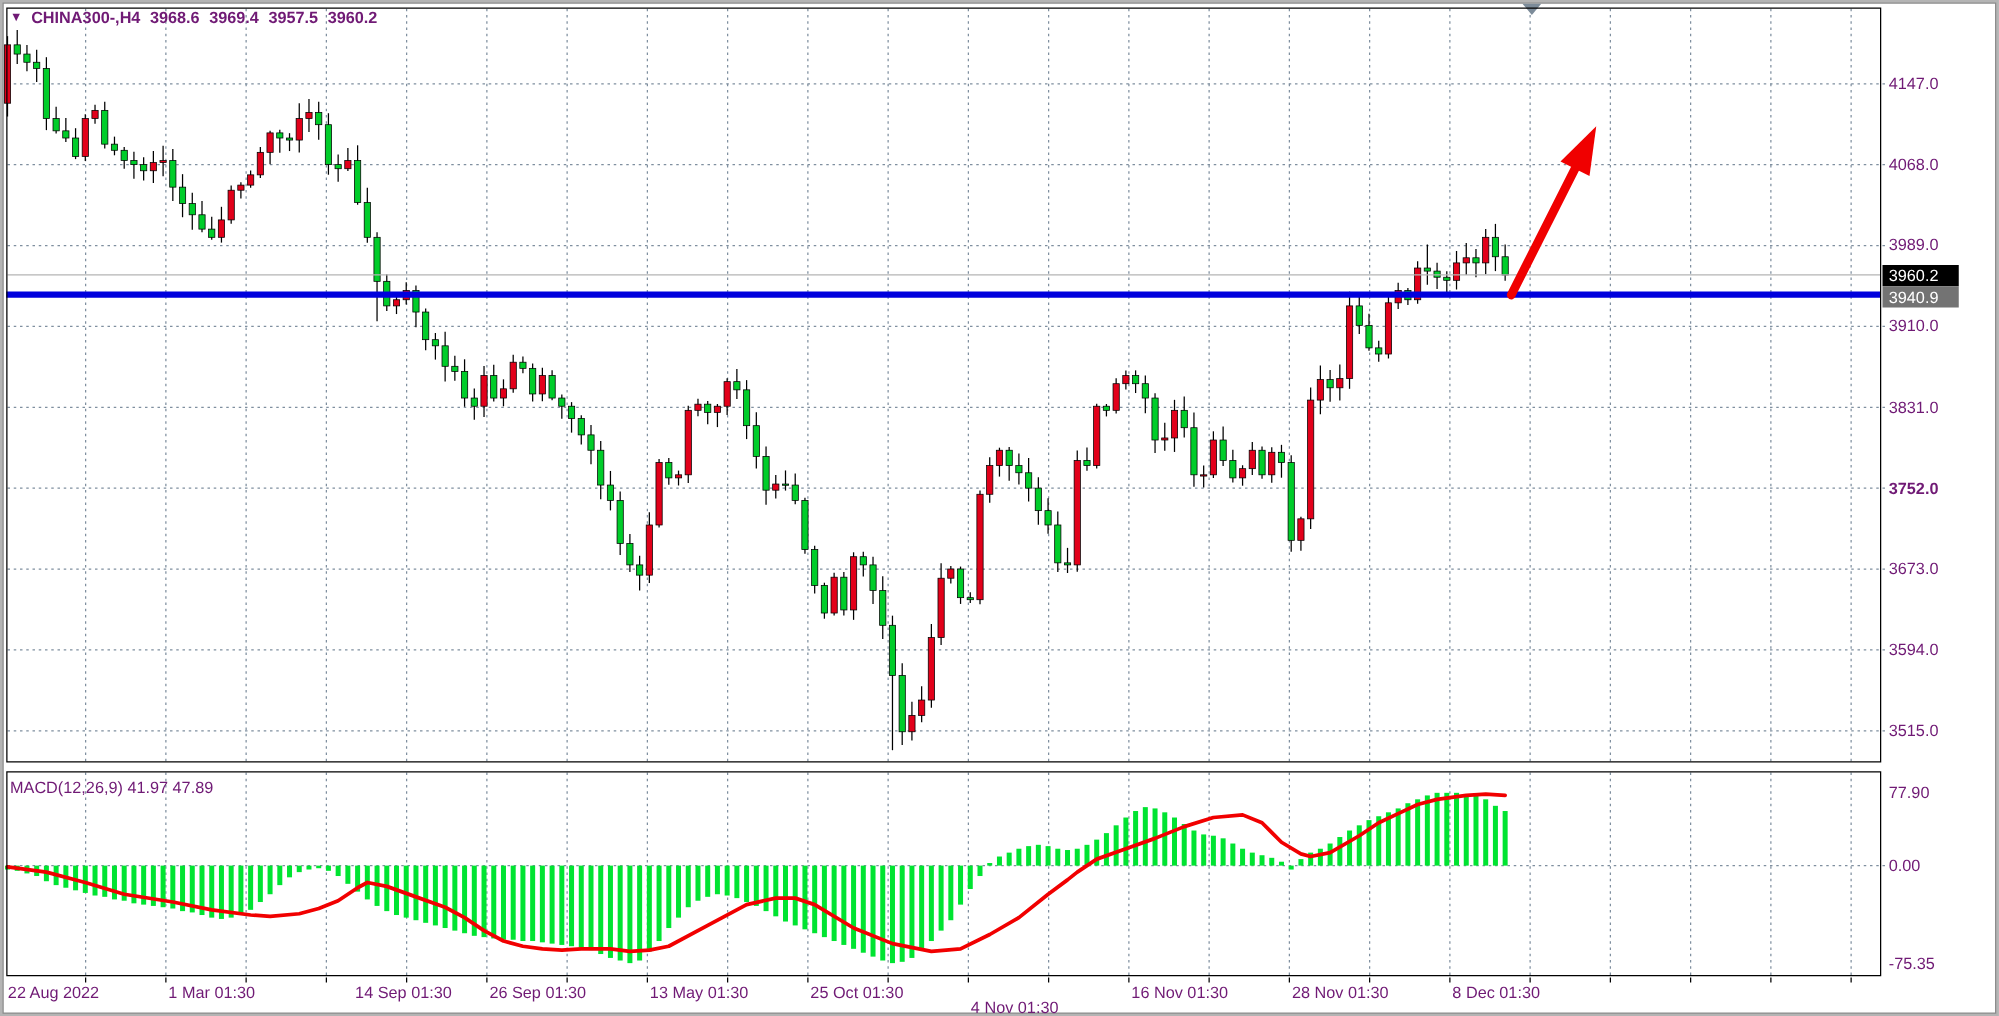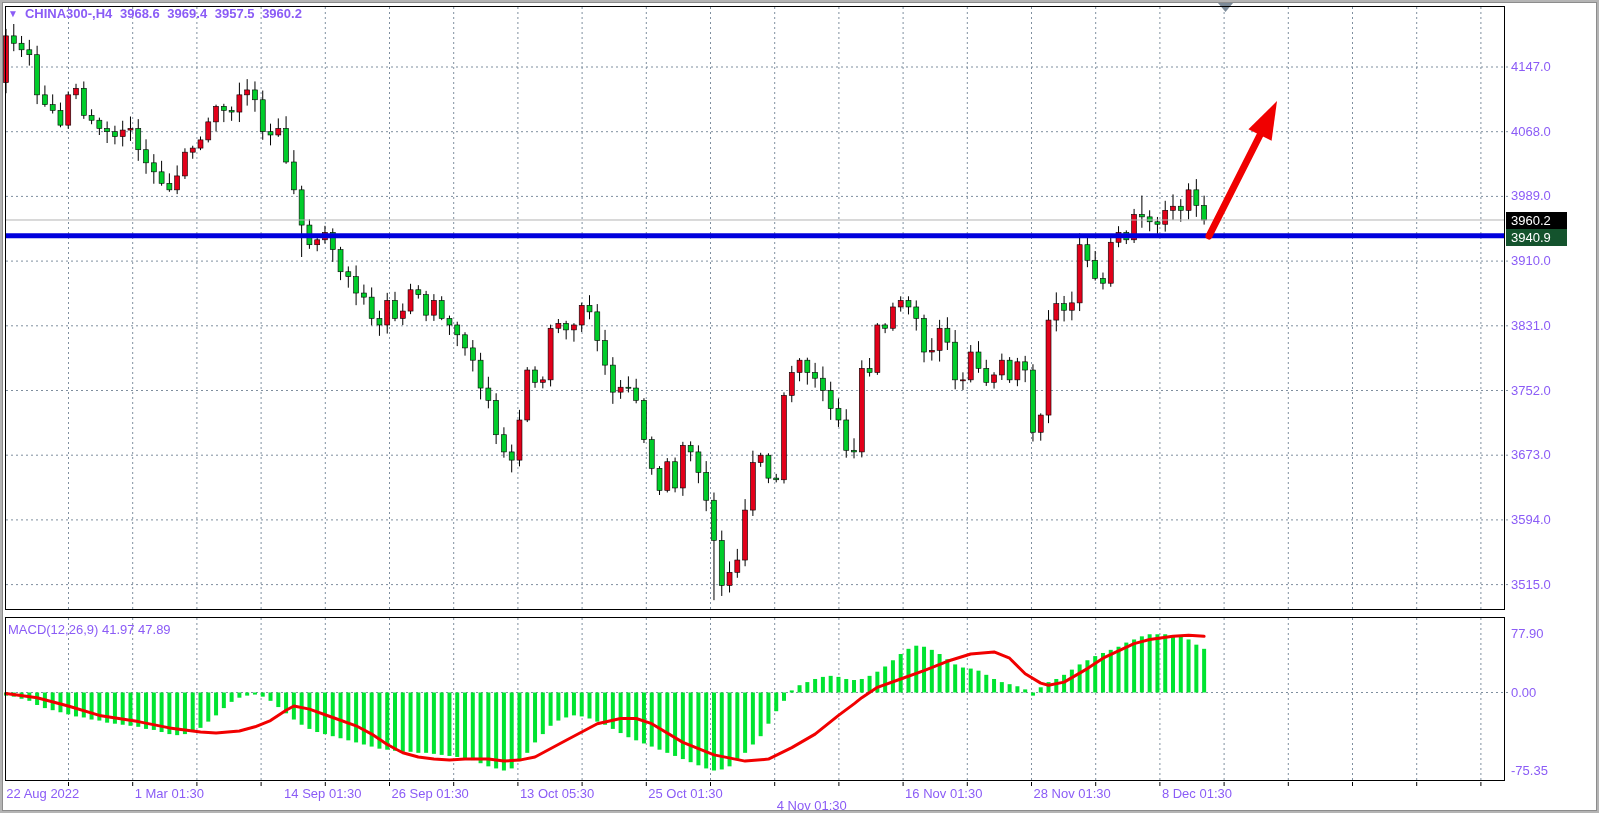--- a/index.html
+++ b/index.html
@@ -1,19 +1,19 @@
 <!DOCTYPE html>
 <html><head>
 <meta charset="utf-8">
 <style>
   html,body{margin:0;padding:0;background:#ffffff;}
   #stage{position:relative;width:1599px;height:813px;background:#ffffff;overflow:hidden;
          font-family:"Liberation Sans",sans-serif;box-shadow:inset 0 0 0 2px #b4b4b4, inset 0 0 0 3px #8c8c8c;}
   #chart-svg{position:absolute;left:0;top:0;}
-  .txt{position:absolute;color:#8b5cf6;font-size:13px;line-height:15px;white-space:nowrap;}
+  .txt{position:absolute;color:#701a75;font-size:13px;line-height:15px;white-space:nowrap;}
   #header{left:8px;top:6px;font-weight:700;}
   #header .caret{font-size:10px;display:inline-block;transform:translateY(-1px);margin-right:7px;}
   #header span{margin-right:4px;}
   #macd-label{left:8px;top:622px;}
   .pl{left:1511px;width:80px;text-align:left;}
   .badge{position:absolute;left:1506px;width:61px;height:17px;color:#fff;font-size:13px;line-height:17px;
          padding-left:5px;box-sizing:border-box;font-family:"Liberation Sans",sans-serif;}
   #price-axis,#time-axis{position:absolute;}
   #price-axis{left:1505px;top:6px;width:94px;height:775px;}
   #time-axis{left:0;top:782px;width:1599px;height:26px;text-align:center;}
@@ -601,36 +601,36 @@
   </div>
 
   <div id="macd-label" class="txt">MACD(12,26,9) 41.97 47.89</div>
 
   <div id="price-axis">
       <div class="txt pl" style="top: 53px; position: absolute; left: 6px;">4147.0</div>
       <div class="txt pl" style="top: 117.7px; position: absolute; left: 6px;">4068.0</div>
       <div class="txt pl" style="top: 182.4px; position: absolute; left: 6px;">3989.0</div>
       <div class="txt pl" style="top: 247.1px; position: absolute; left: 6px;">3910.0</div>
       <div class="txt pl" style="top: 311.8px; position: absolute; left: 6px;">3831.0</div>
-      <div class="txt pl" style="top: 376.5px; position: absolute; left: 6px;">3752.0</div>
+      <div class="txt pl" style="top: 376.5px; position: absolute; left: 6px; font-weight: bold;">3752.0</div>
       <div class="txt pl" style="top: 441.2px; position: absolute; left: 6px;">3673.0</div>
       <div class="txt pl" style="top: 505.9px; position: absolute; left: 6px;">3594.0</div>
       <div class="txt pl" style="top: 570.6px; position: absolute; left: 6px;">3515.0</div>
       <div class="txt" style="position: absolute; left: 6px; top: 619.834px;">77.90</div>
       <div class="txt" style="position: absolute; left: 6px; top: 678.5px;">0.00</div>
       <div class="txt" style="position: absolute; left: 6px; top: 756.864px;">-75.35</div>
     </div>
   <div id="time-axis">
       <div class="txt tl" style="position: absolute; left: 6.3px;">22 Aug 2022</div>
       <div class="txt tl" style="position: absolute; left: 134.7px;">1 Mar 01:30</div>
       <div class="txt tl" style="position: absolute; left: 263.1px; margin-left: 21px;">14 Sep 01:30</div>
       <div class="txt tl" style="position: absolute; left: 391.5px;">26 Sep 01:30</div>
-      <div class="txt tl" style="position: absolute; left: 519.9px;">13 Oct 05:30</div>
+      <div class="txt tl" style="position: absolute; left: 519.9px;">13 May 01:30</div>
       <div class="txt tl" style="position: absolute; left: 648.3px;">25 Oct 01:30</div>
       <div class="txt tl" style="position: absolute; left: 776.7px; margin-top: 12px;">4 Nov 01:30</div>
       <div class="txt tl" style="position: absolute; left: 905.1px;">16 Nov 01:30</div>
       <div class="txt tl" style="position: absolute; left: 1033.5px;">28 Nov 01:30</div>
       <div class="txt tl" style="position: absolute; left: 1161.9px;">8 Dec 01:30</div>
     </div>
 
   <div class="badge" id="badge-current" style="top: 212px; background: rgb(0, 0, 0);">3960.2</div>
-  <div class="badge" id="badge-level" style="top: 229px; background: #14532d;">3940.9</div>
+  <div class="badge" id="badge-level" style="top: 229px; background: #737373;">3940.9</div>
 </div>
 
 </body></html>

